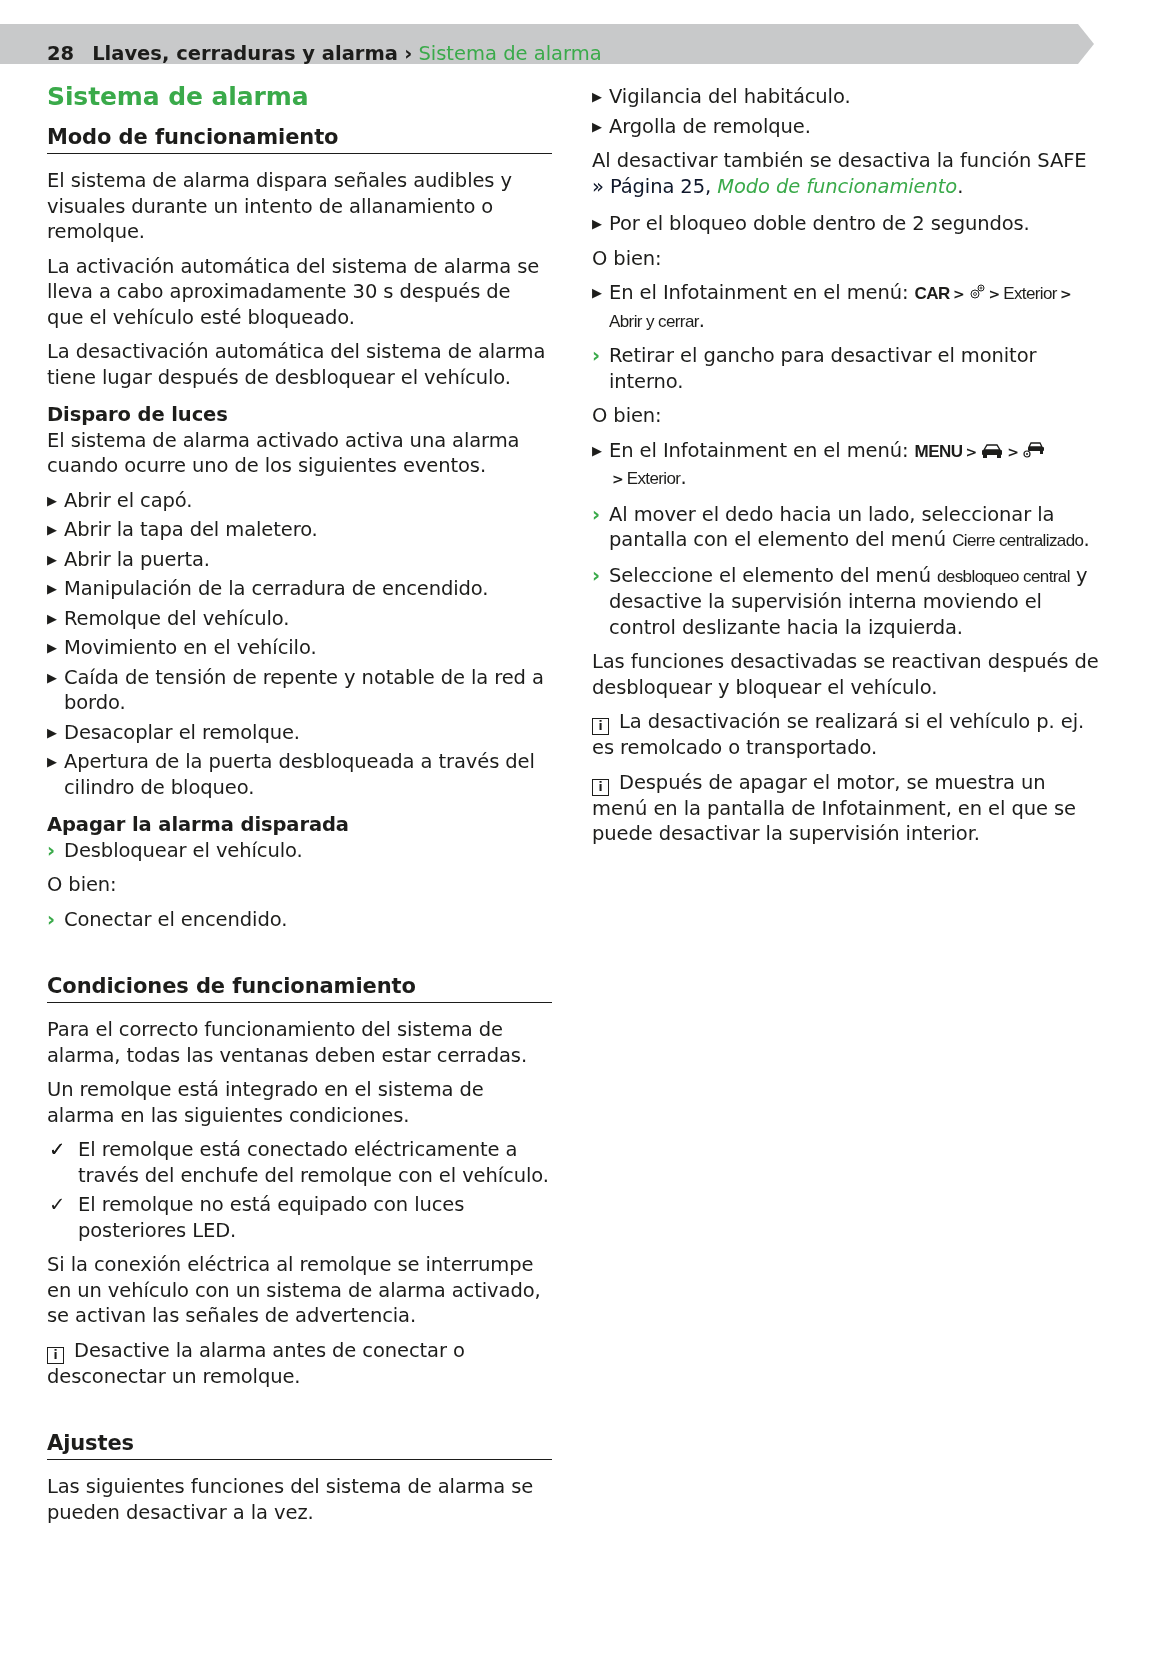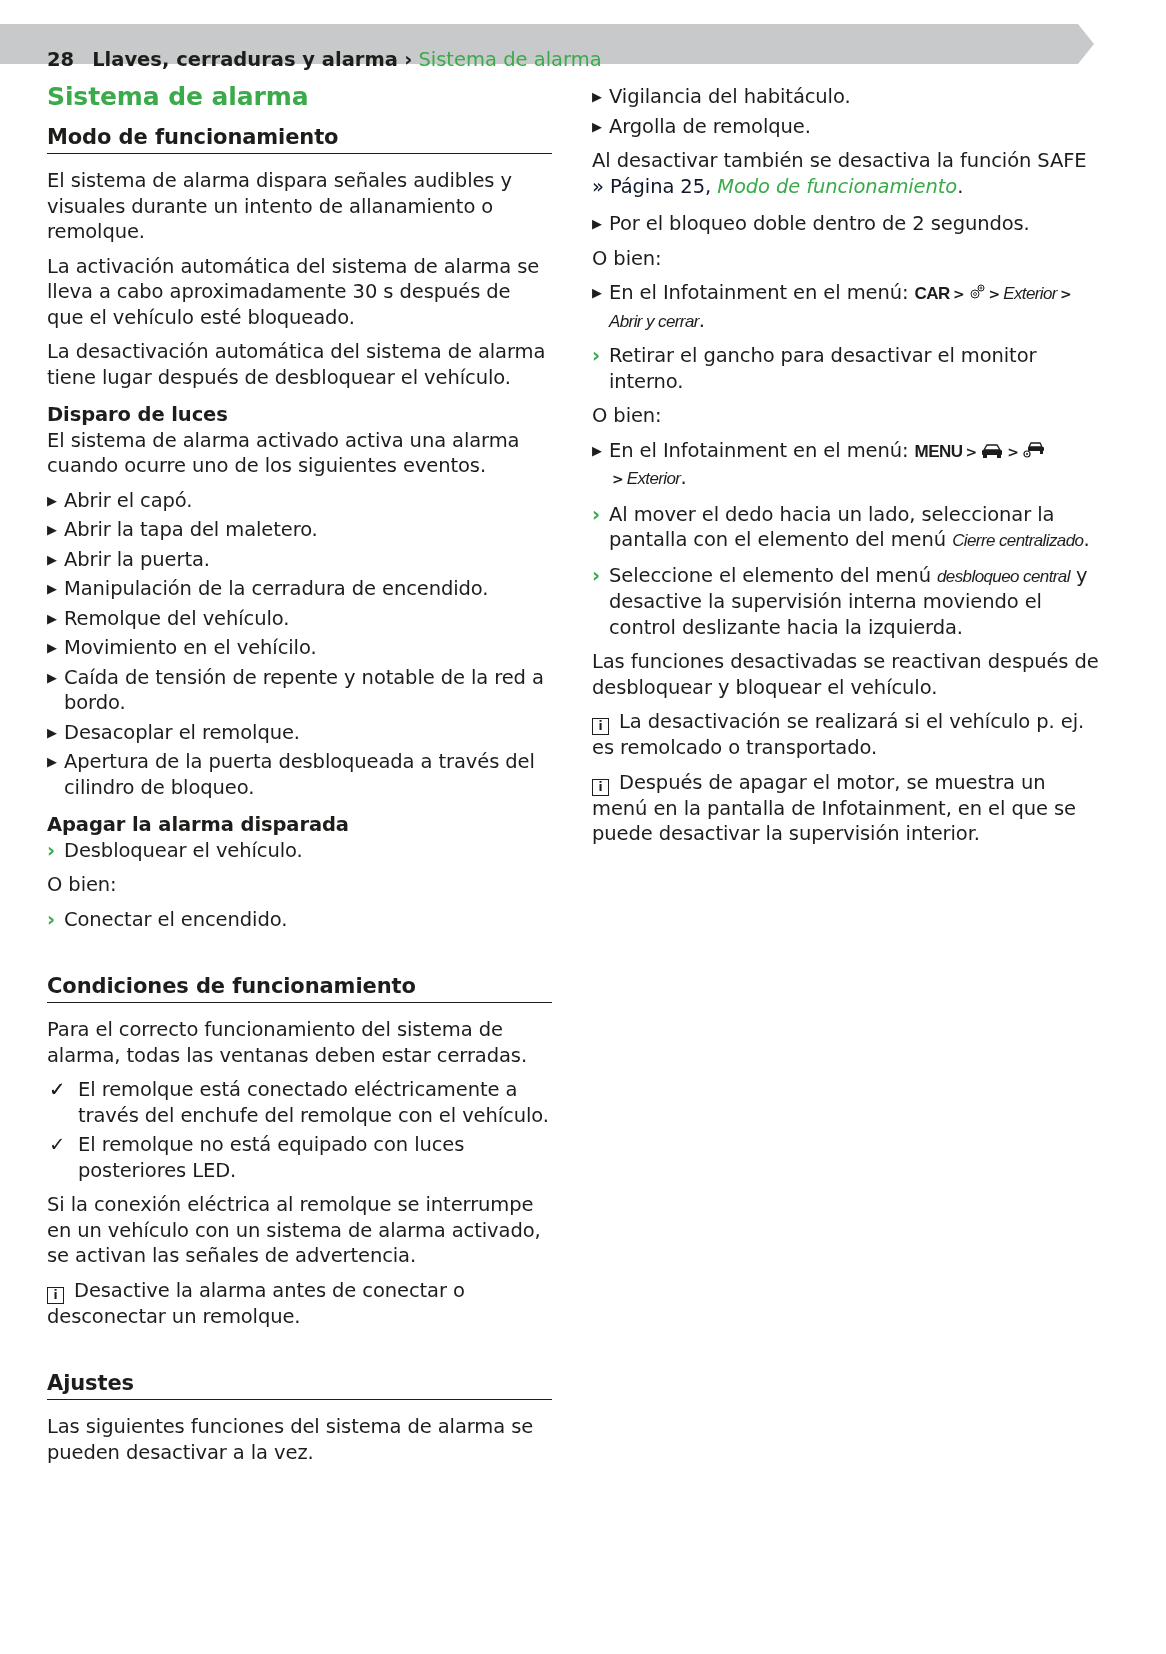--- a/index.html
+++ b/index.html
@@ -1,20 +1,20 @@
 <!DOCTYPE html>
 <html><head>
 <meta charset="utf-8">
 <style>
   * { box-sizing: border-box; margin: 0; padding: 0; }
   html, body { width: 1166px; height: 1654px; background: #ffffff; }
   body { font-family: "DejaVu Sans", "Liberation Sans", sans-serif; color: #1d1d1b; position: relative; overflow: hidden; }
   .header-bar { position: absolute; top: 24px; left: 0; width: 1094px; height: 40px; }
   .header-bar svg { position: absolute; top: 0; left: 0; }
-  .header-text { position: absolute; left: 47px; top: 24px; font-size: 19.5px; line-height: 24px; white-space: nowrap; }
+  .header-text { position: absolute; left: 47px; top: 18px; font-size: 19.5px; line-height: 24px; white-space: nowrap; }
   .page-num { font-weight: bold; margin-right: 18px; }
   .chapter { font-weight: bold; }
   .sep { font-weight: bold; }
   .crumb-current { color: #3aaa4a; }
   .col { position: absolute; top: 82px; font-size: 19.5px; line-height: 25.5px; letter-spacing: -0.1px; }
   .col-left { left: 47px; width: 505px; }
   .col-right { left: 592px; width: 510px; top: 84px; }
   h1 { color: #3aaa4a; font-size: 25px; font-weight: bold; line-height: 30px; margin-bottom: 12px; }
   h2 { font-size: 21px; font-weight: bold; line-height: 26px; padding-bottom: 3px; border-bottom: 1.5px solid #1d1d1b; margin-bottom: 14px; }
   h3 { font-size: 19.5px; font-weight: bold; line-height: 25.5px; }
@@ -24,21 +24,21 @@
   .items li .m { position: absolute; left: 0; top: 0; font-size: 13px; }
   .steps { list-style: none; margin-bottom: 9px; }
   .steps li { position: relative; padding-left: 17px; margin-bottom: 9px; }
   .steps li .m { position: absolute; left: 0; top: 0; color: #3aaa4a; font-weight: bold; }
   .checks { list-style: none; margin-bottom: 9px; }
   .checks li { position: relative; padding-left: 31px; margin-bottom: 4px; }
   .checks li .m { position: absolute; left: 2px; top: 0; }
   .green { color: #0f172a; }
   .gi { color: #3aaa4a; font-style: italic; }
   .menu-b { font-family: "Liberation Sans", sans-serif; font-weight: bold; font-size: 17px; letter-spacing: -0.5px; text-align: center; }
-  .menu-i { font-family: "Liberation Sans", sans-serif; font-style: italic; font-size: 17px; letter-spacing: -0.6px; }
+  .menu-i { font-family: "Liberation Sans", sans-serif; font-size: 17px; letter-spacing: -0.6px; }
   .chev { font-size: 14px; font-weight: bold; padding: 0 3px; }
   .ico { display: inline-block; vertical-align: -2px; }
   .info-box { display: inline-block; width: 17px; height: 17px; border: 1.3px solid #1d1d1b; font-size: 12px; line-height: 14px; text-align: center; font-weight: bold; vertical-align: -2px; margin-right: 10px; }
   .gap-lg { height: 32px; }
 </style>
 </head>
 <body>
 
 <div class="header-bar">
   <svg width="1094" height="40">
@@ -79,20 +79,21 @@
   </ul>
   <p>O bien:</p>
   <ul class="steps">
     <li><span class="m">›</span><span>Conectar el encendido.</span></li>
   </ul>
 
   <div class="gap-lg"></div>
 
   <h2>Condiciones de funcionamiento</h2>
   <p style="">Para el correcto funcionamiento del sistema de alarma, todas las ventanas deben estar cerradas.</p>
+  <p>Un remolque está integrado en el sistema de alarma en las siguientes condiciones.</p>
   <ul class="checks">
     <li><span class="m">✓</span></li>
     <li><span class="m">✓</span><span>El remolque está conectado eléctricamente a través del enchufe del remolque con el vehículo.</span></li>
     <li><span class="m">✓</span><span>El remolque no está equipado con luces posteriores LED.</span></li>
   </ul>
   <p>Si la conexión eléctrica al remolque se interrumpe en un vehículo con un sistema de alarma activado, se activan las señales de advertencia.</p>
   <p><span class="info-box">i</span><span>Desactive la alarma antes de conectar o desconectar un remolque.</span></p>
 
   <div class="gap-lg"></div>
 

